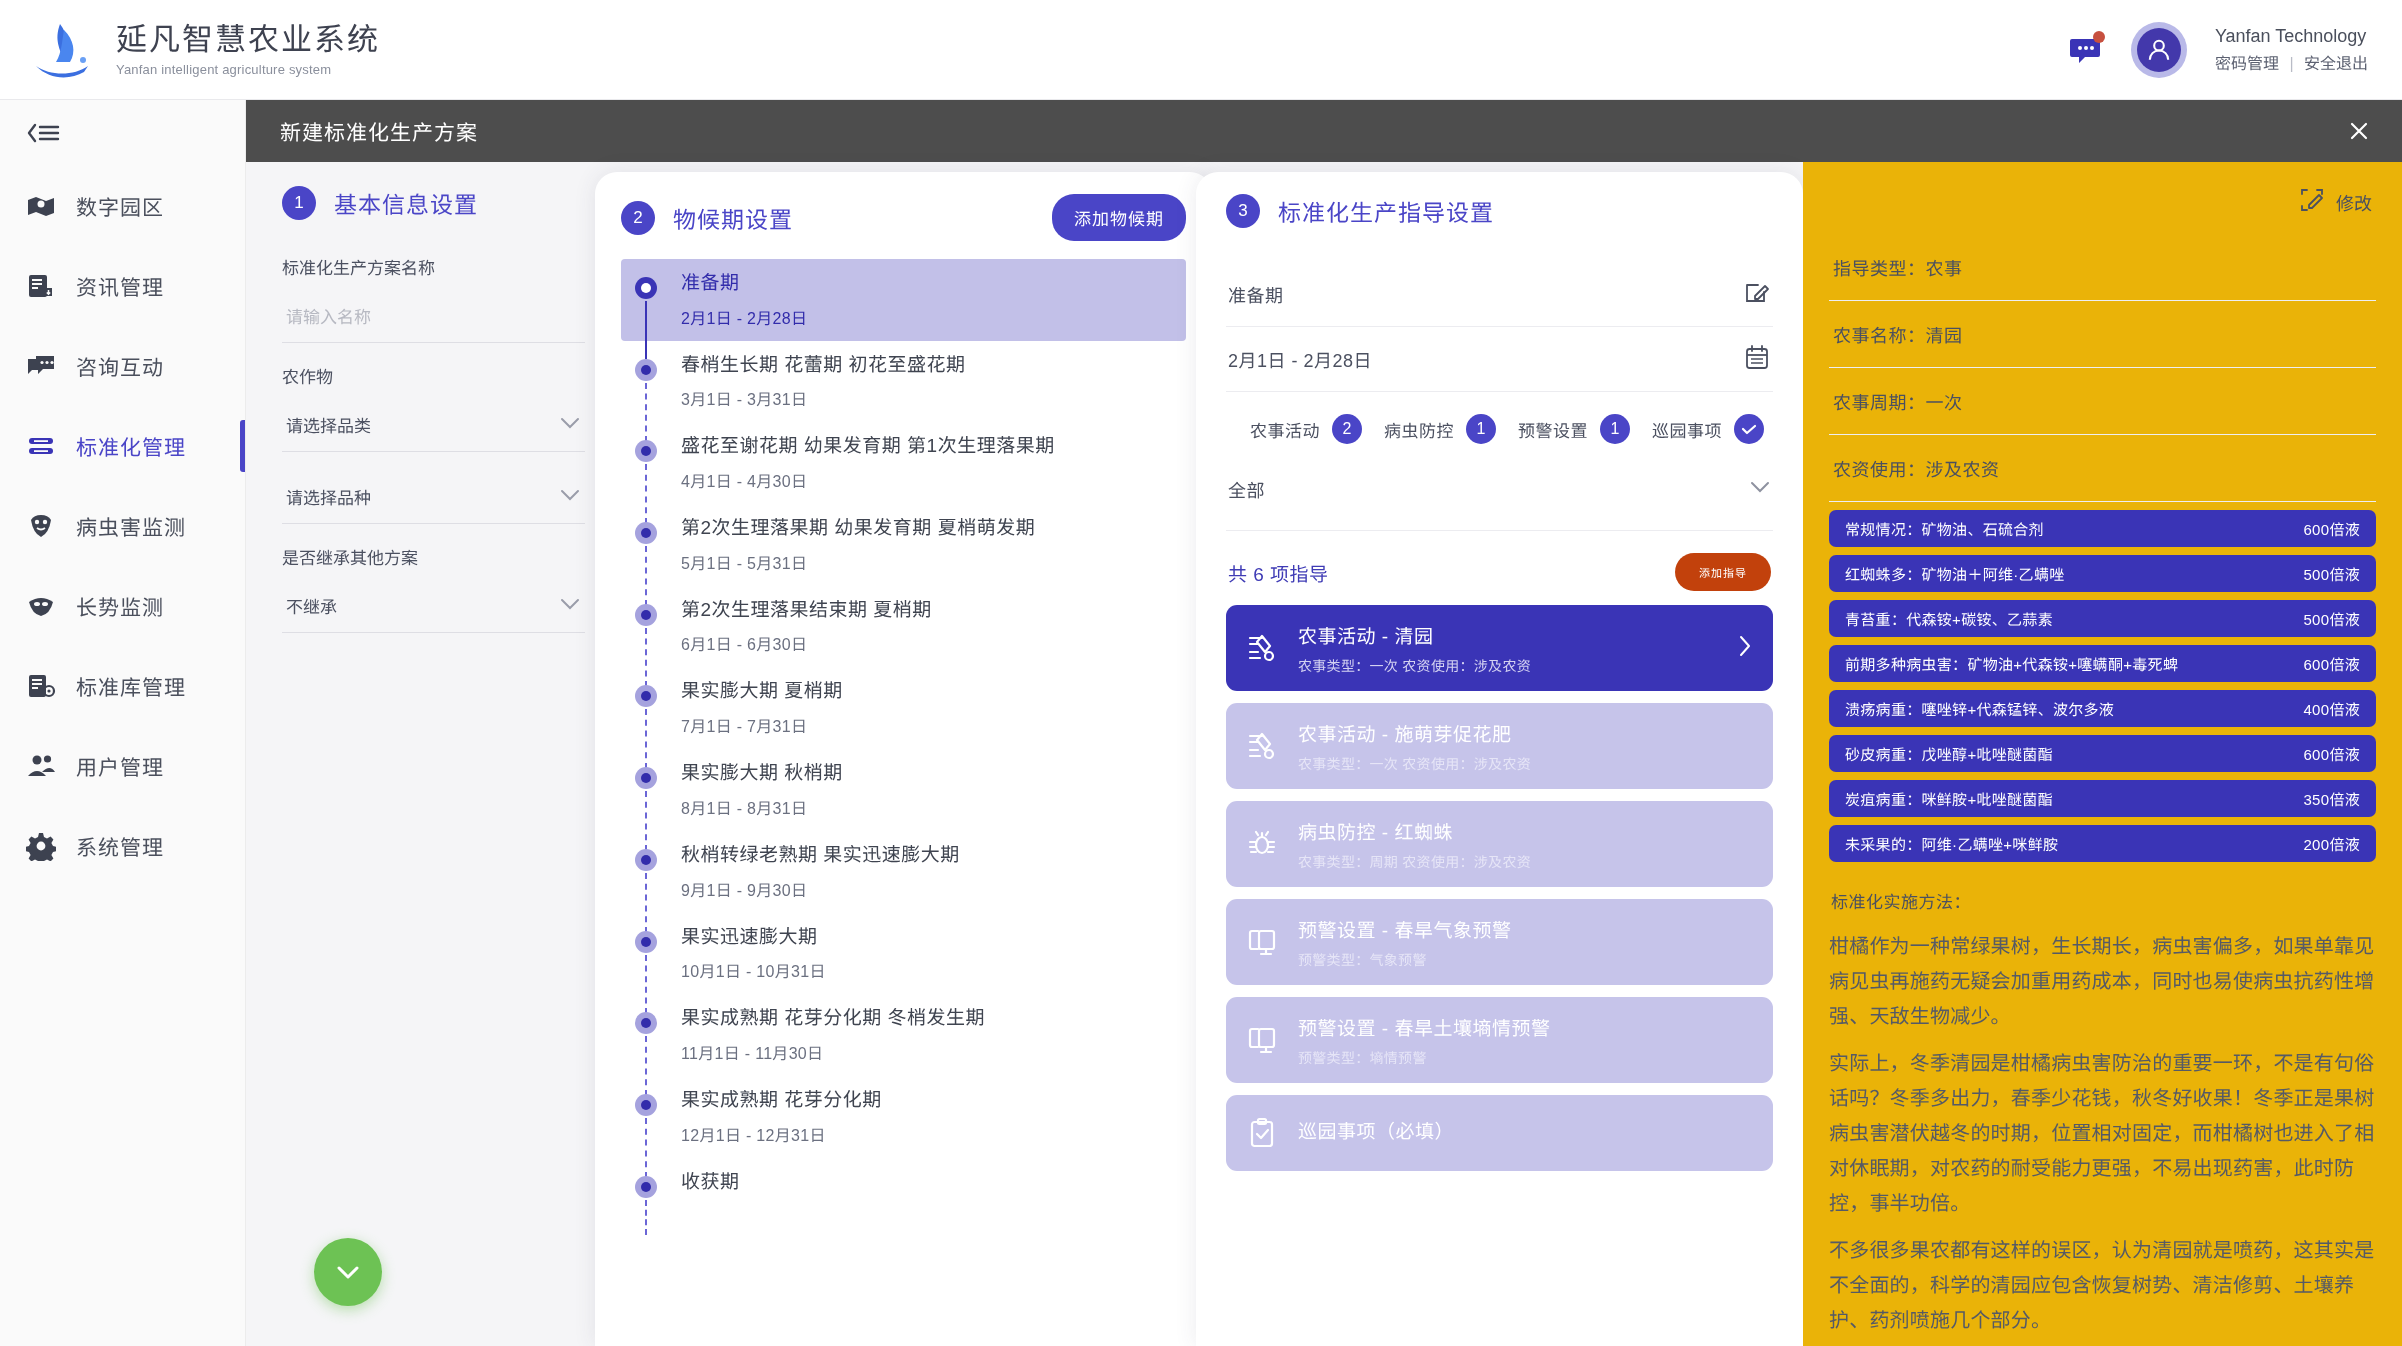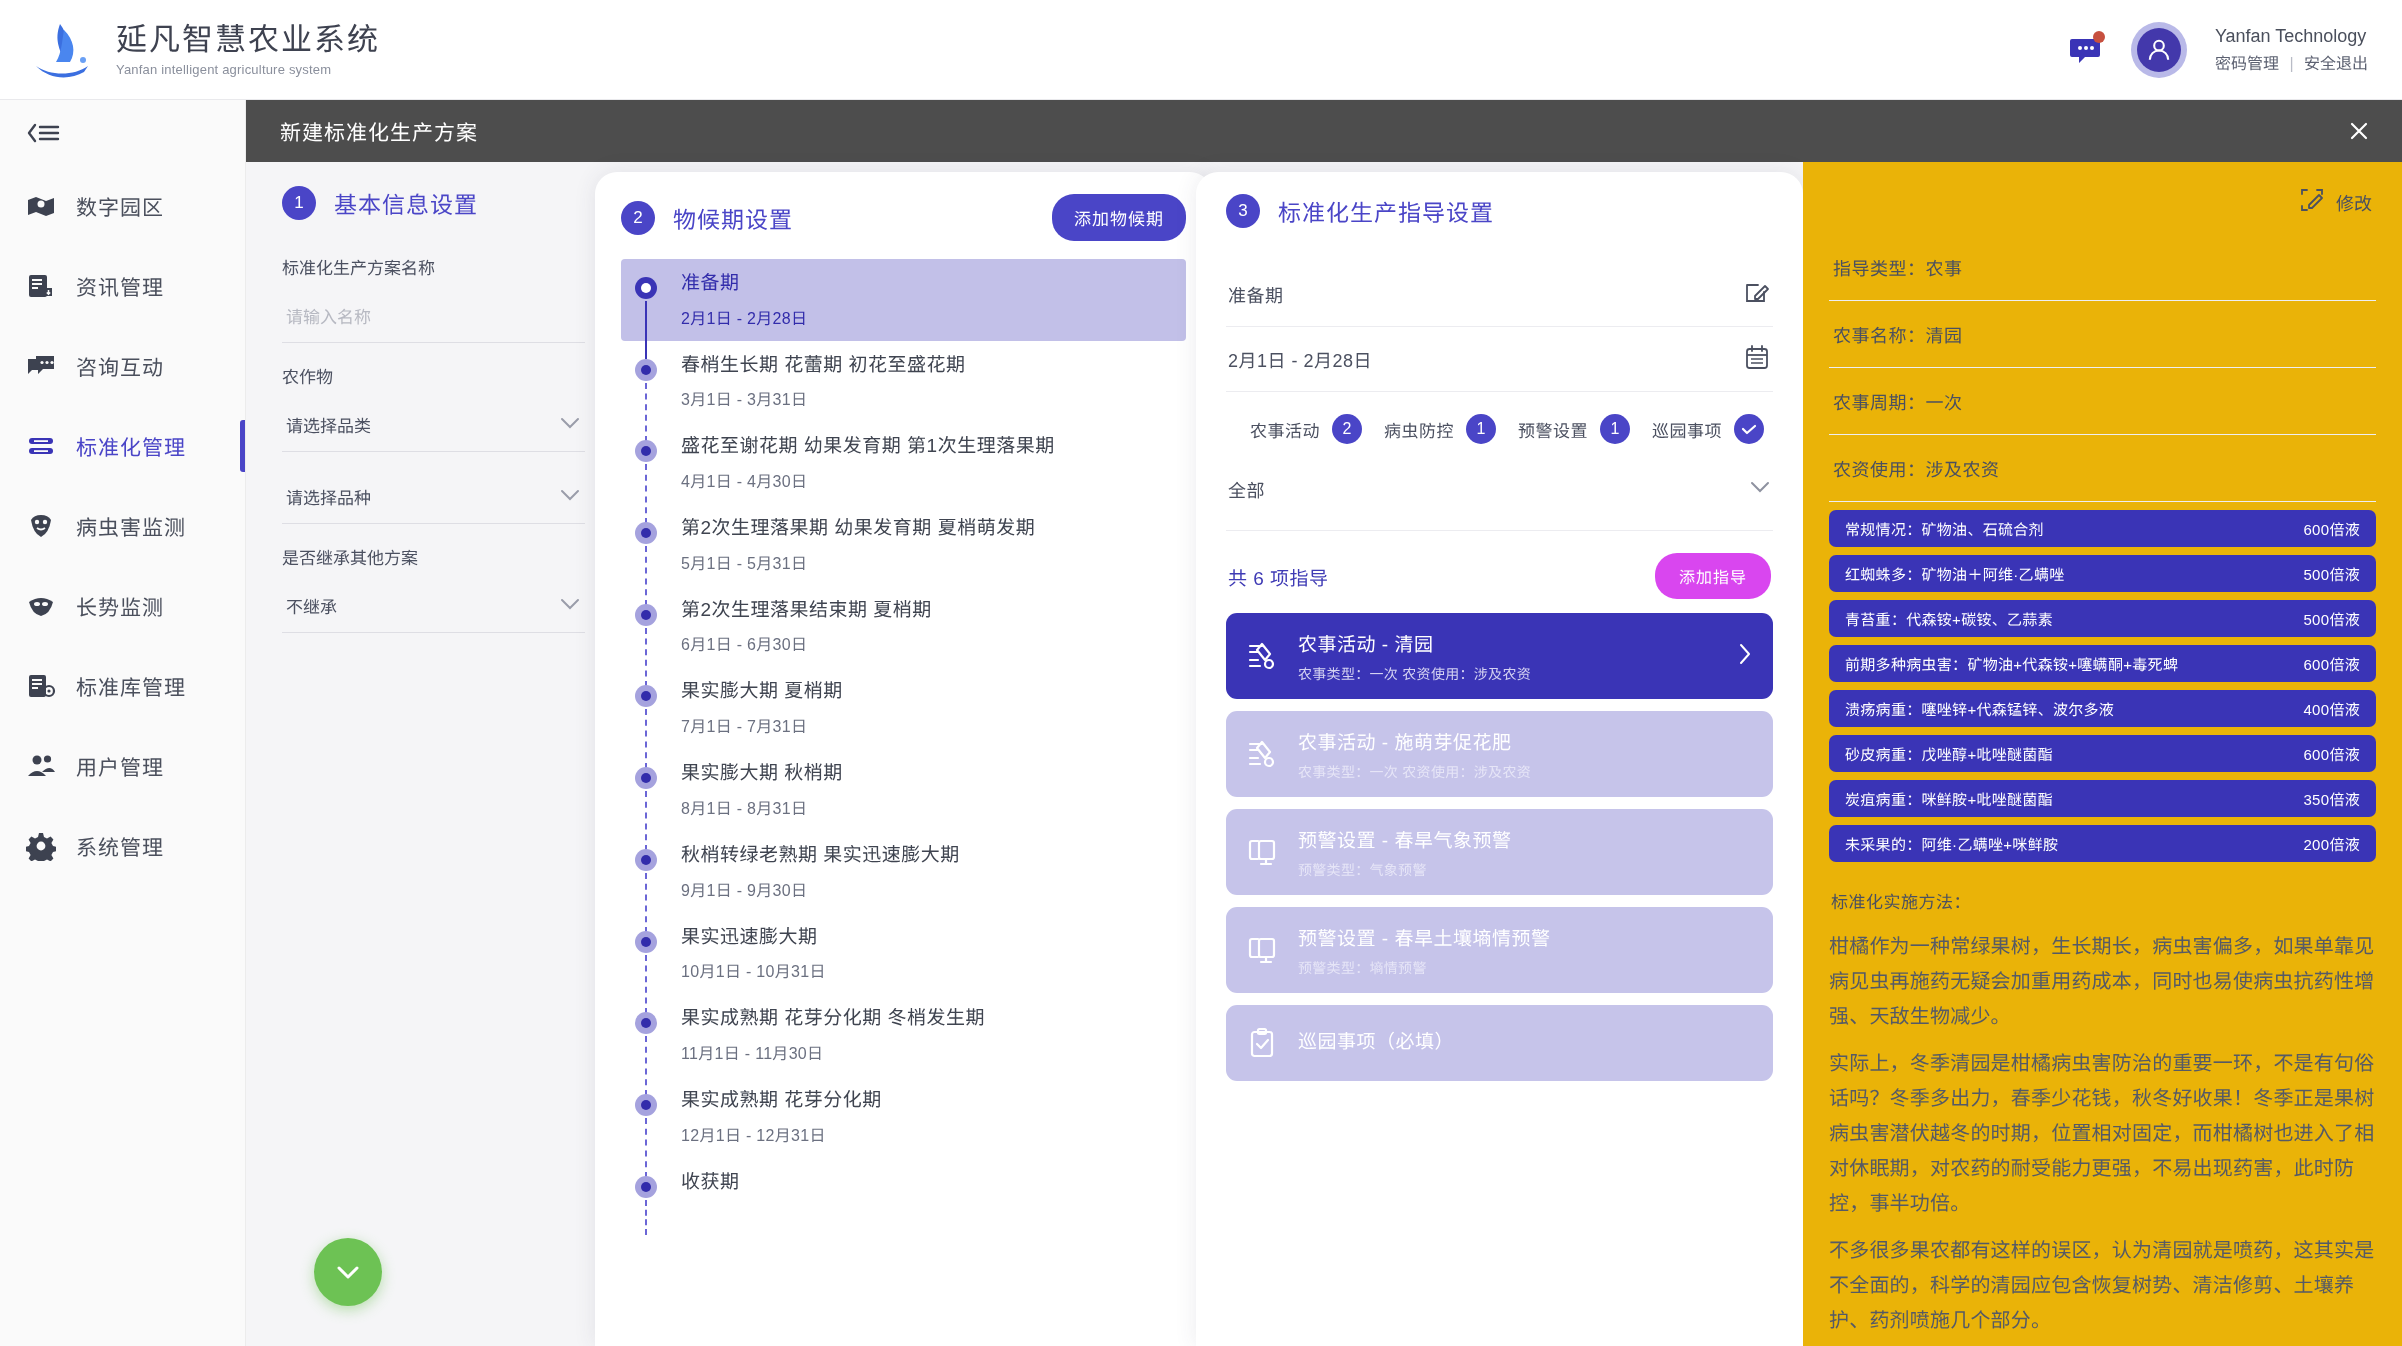--- a/index.html
+++ b/index.html
@@ -162,21 +162,21 @@
     font-size: 16px; display: flex; align-items: center; justify-content: center;
     margin-right: 10px;
   }
   .chip-check {
     width: 30px; height: 30px; border-radius: 50%; background: #4a45c7;
     display: flex; align-items: center; justify-content: center;
   }
   .count-row { display: flex; align-items: center; padding: 22px 2px 14px 2px; }
   .count-txt { font-size: 19px; color: #3f3bb5; letter-spacing: .5px; }
   .btn-add {
-    margin-left: auto; background: #d946ef; color: #fff; font-size: 16px;
+    margin-left: auto; background: #c2410c; color: #fff; font-size: 11px;
     border: none; border-radius: 22px; padding: 11px 24px; cursor: pointer;
     letter-spacing: 1px;
   }
   .g-card {
     display: flex; align-items: center; gap: 20px; border-radius: 11px;
     padding: 16px 20px; margin-bottom: 12px; cursor: pointer; min-height: 76px;
   }
   .g-card.active { background: #3a34b6; }
   .g-card.dim { background: #c6c4ea; }
   .g-ico { width: 32px; height: 32px; flex: 0 0 32px; }
@@ -681,20 +681,31 @@
               <path d="M16 4 L24 14 L19 20 L11 10 Z" fill="none" stroke="#fff" stroke-width="2.2" stroke-linejoin="round"></path>
               <circle cx="23" cy="24" r="4" fill="none" stroke="#fff" stroke-width="2.2"></circle>
               <path d="M4 20 H12 M4 26 H14" stroke="#fff" stroke-width="2.2" stroke-linecap="round"></path>
             </svg>
             <div>
               <div class="g-title">农事活动 - 施萌芽促花肥</div>
               <div class="g-sub">农事类型：一次   农资使用：涉及农资</div>
             </div>
           </div>
 
+          <div class="g-card dim">
+            <svg class="g-ico" viewBox="0 0 32 32">
+              <ellipse cx="16" cy="17" rx="6" ry="8" fill="none" stroke="#fff" stroke-width="2.2"></ellipse>
+              <path d="M16 9 v-4 M12 7 l-2 -3 M20 7 l2 -3" stroke="#fff" stroke-width="2.2" stroke-linecap="round"></path>
+              <path d="M10 14 H4 M10 19 H4 M10 24 H5 M22 14 H28 M22 19 H28 M22 24 H27" stroke="#fff" stroke-width="2.2" stroke-linecap="round"></path>
+            </svg>
+            <div>
+              <div class="g-title">病虫防控 - 红蜘蛛</div>
+              <div class="g-sub">农事类型：周期   农资使用：涉及农资</div>
+            </div>
+          </div>
 
           <div class="g-card dim">
             <svg class="g-ico" viewBox="0 0 32 32">
               <path d="M12 5 H6 a2 2 0 0 0 -2 2 v14 a2 2 0 0 0 2 2 h6" fill="none" stroke="#fff" stroke-width="2.2" stroke-linecap="round"></path>
               <rect x="13" y="5" width="15" height="18" rx="2" fill="none" stroke="#fff" stroke-width="2.2"></rect>
               <path d="M20 23 v5 M15 28 H25" stroke="#fff" stroke-width="2.2" stroke-linecap="round"></path>
             </svg>
             <div>
               <div class="g-title">预警设置 - 春旱气象预警</div>
               <div class="g-sub">预警类型：气象预警</div>

